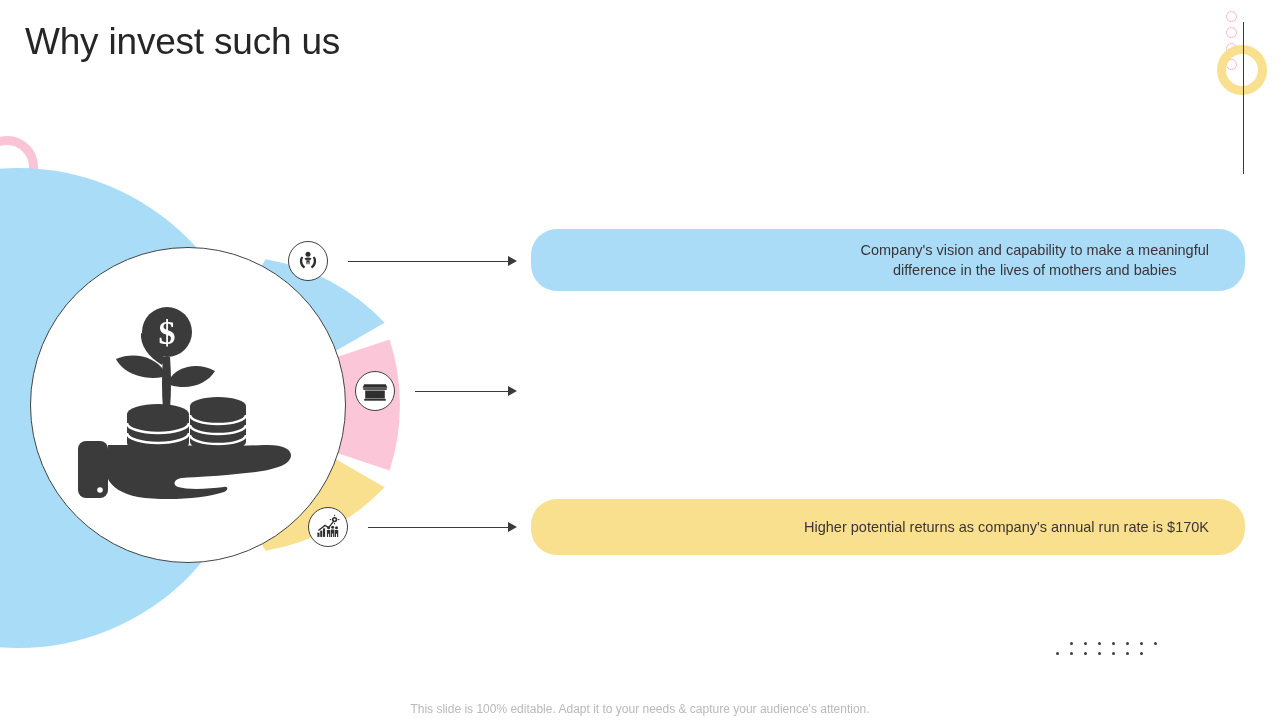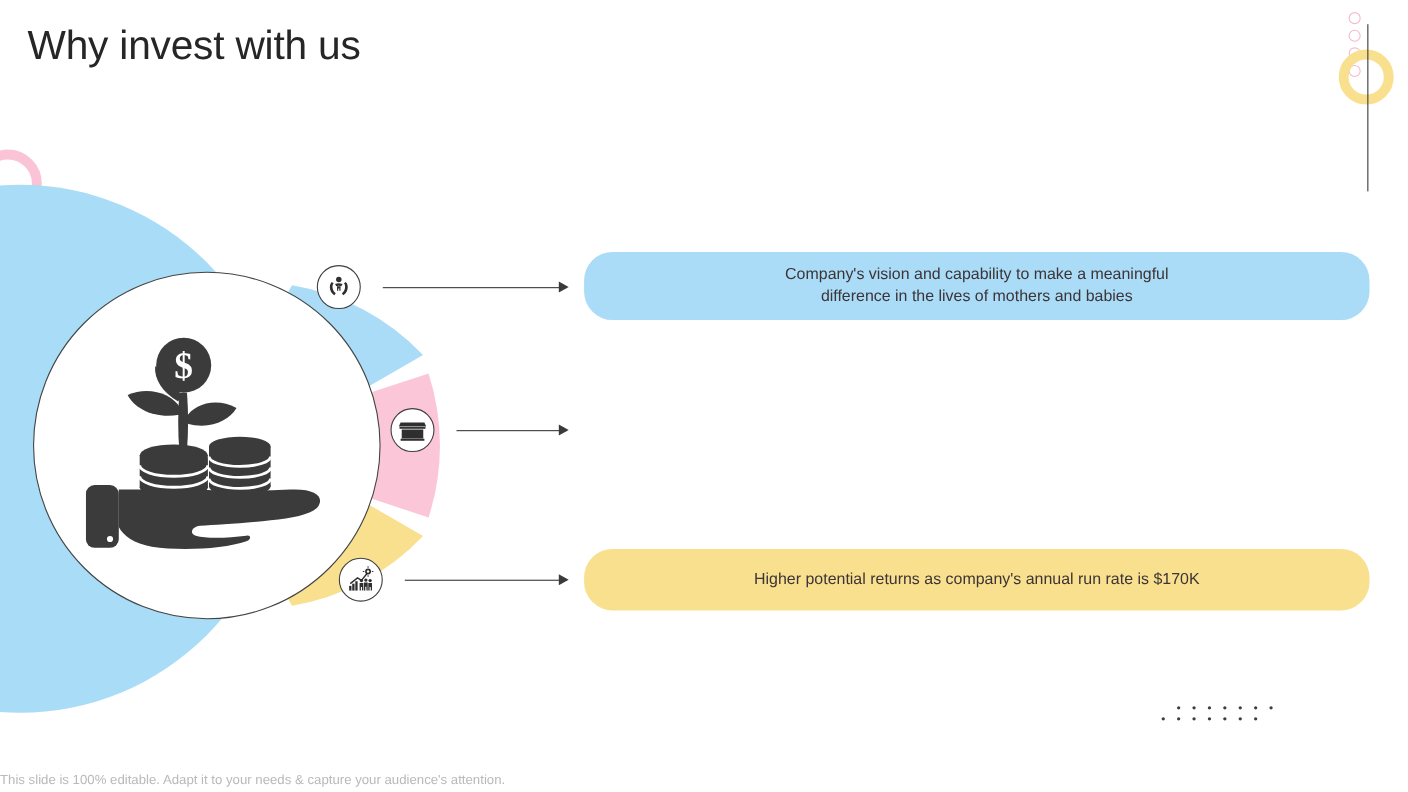--- a/index.html
+++ b/index.html
@@ -163,39 +163,39 @@
   }
 
   
   .pill {
     position: absolute;
     left: 531px;
     width: 714px;
     border-radius: 26px;
     display: flex;
     align-items: center;
-    justify-content: center;
+    justify-content: flex-end;
     text-align: center;
     color: #3c3436;
     font-size: 14.5px;
     line-height: 1.38;
     padding: 0 36px;
     box-sizing: border-box;
   }
   #pill-0 { top: 229px;  height: 62px; background: #aadcf8; }
   #pill-1 { top: 363px;  height: 56px; background: #fcc6d9; }
   #pill-2 { top: 499px;  height: 56px; background: #f8e08f; }
 
   
   #footer-note {
     position: absolute;
     left: 0;
     top: 702px;
     width: 1280px;
-    text-align: left;
+    text-align: center;
     font-size: 12px;
     color: #b9b9b9;
   }
 </style>
 </head>
 <body>
 
 <div id="slide">
 
   <div class="deco-pink-ring-left"></div>
@@ -219,21 +219,21 @@
     <i style="left:98px;top:2px;"></i>
     <i style="left:0px;top:12px;"></i>
       <i style="left:14px;top:12px;"></i>
     <i style="left:28px;top:12px;"></i>
       <i style="left:42px;top:12px;"></i>
     <i style="left:56px;top:12px;"></i>
       <i style="left:70px;top:12px;"></i>
     <i style="left:84px;top:12px;"></i>
   </div>
 
-  <div id="page-title">Why invest with us</div>
+  <div id="page-title">Why invest such us</div>
 
   <div id="wheel">
     <svg width="440" height="440" viewBox="0 0 440 440" aria-hidden="true">
 
       <path fill="#aadcf8" d="M 255.5 74.3
                A 212 212 0 0 1 374.6 137.8
                L 323.4 167.3
                A 165 165 0 0 0 230.7 117.8
                Z"></path>
 

